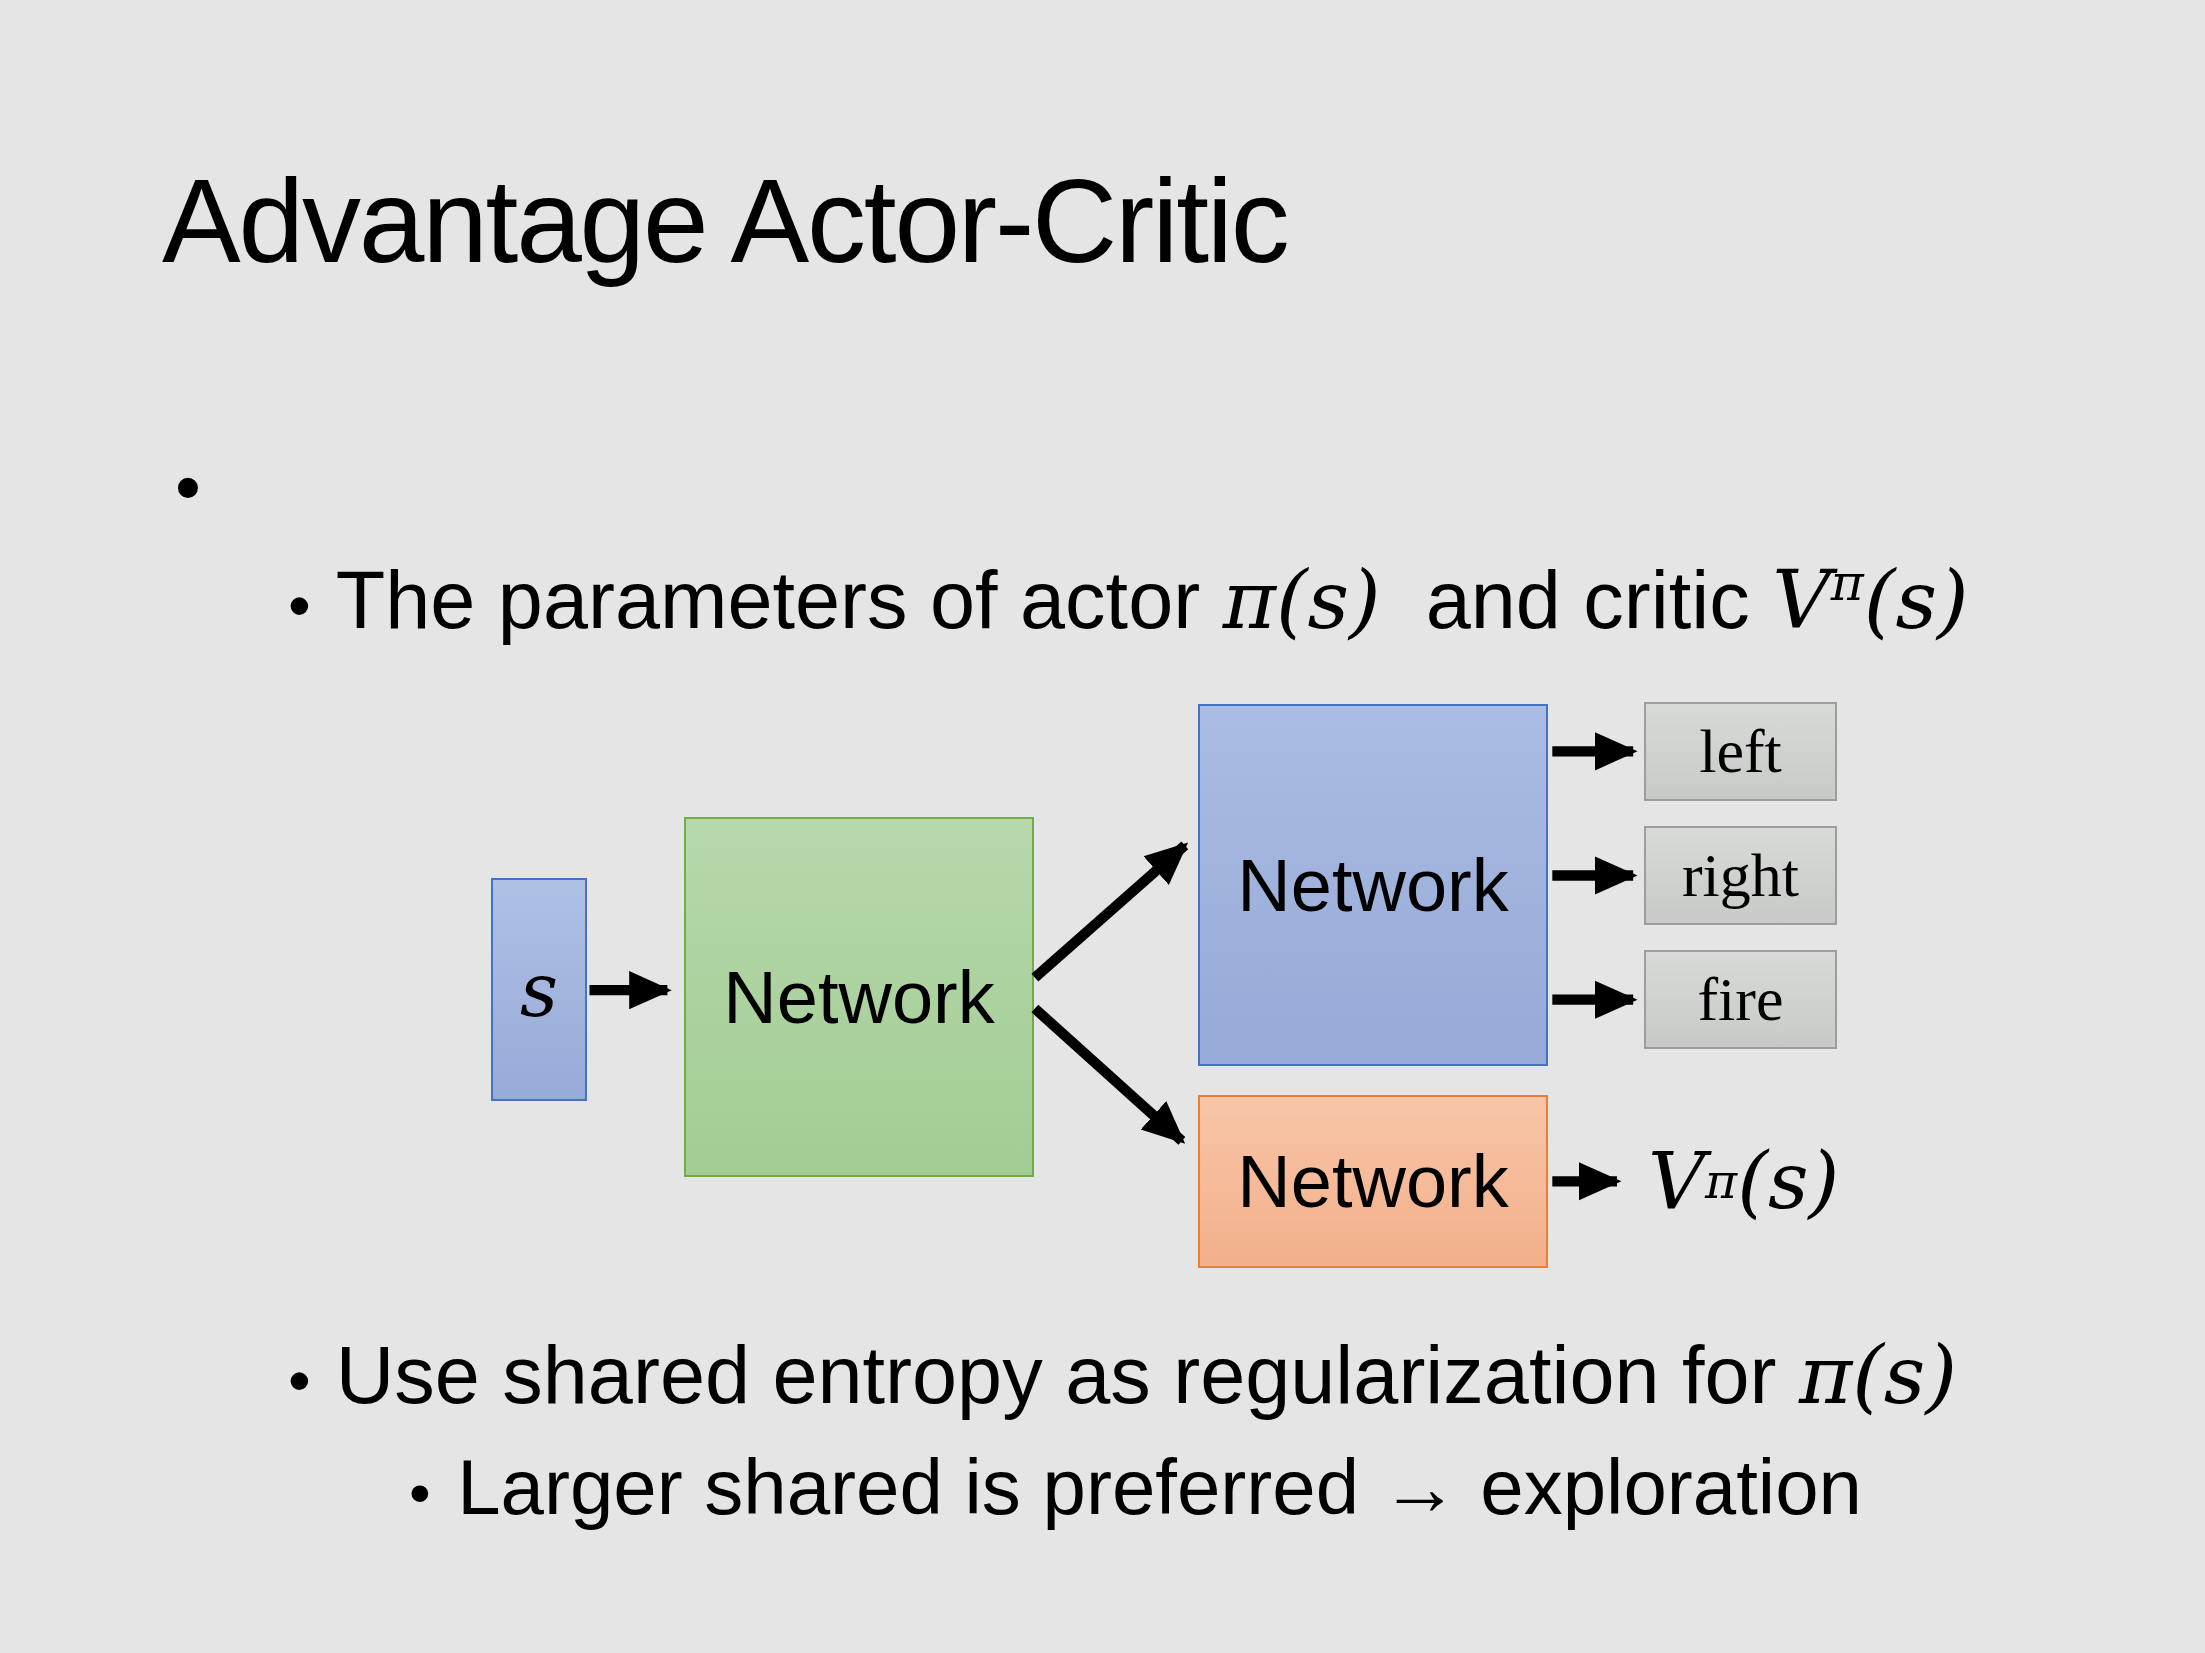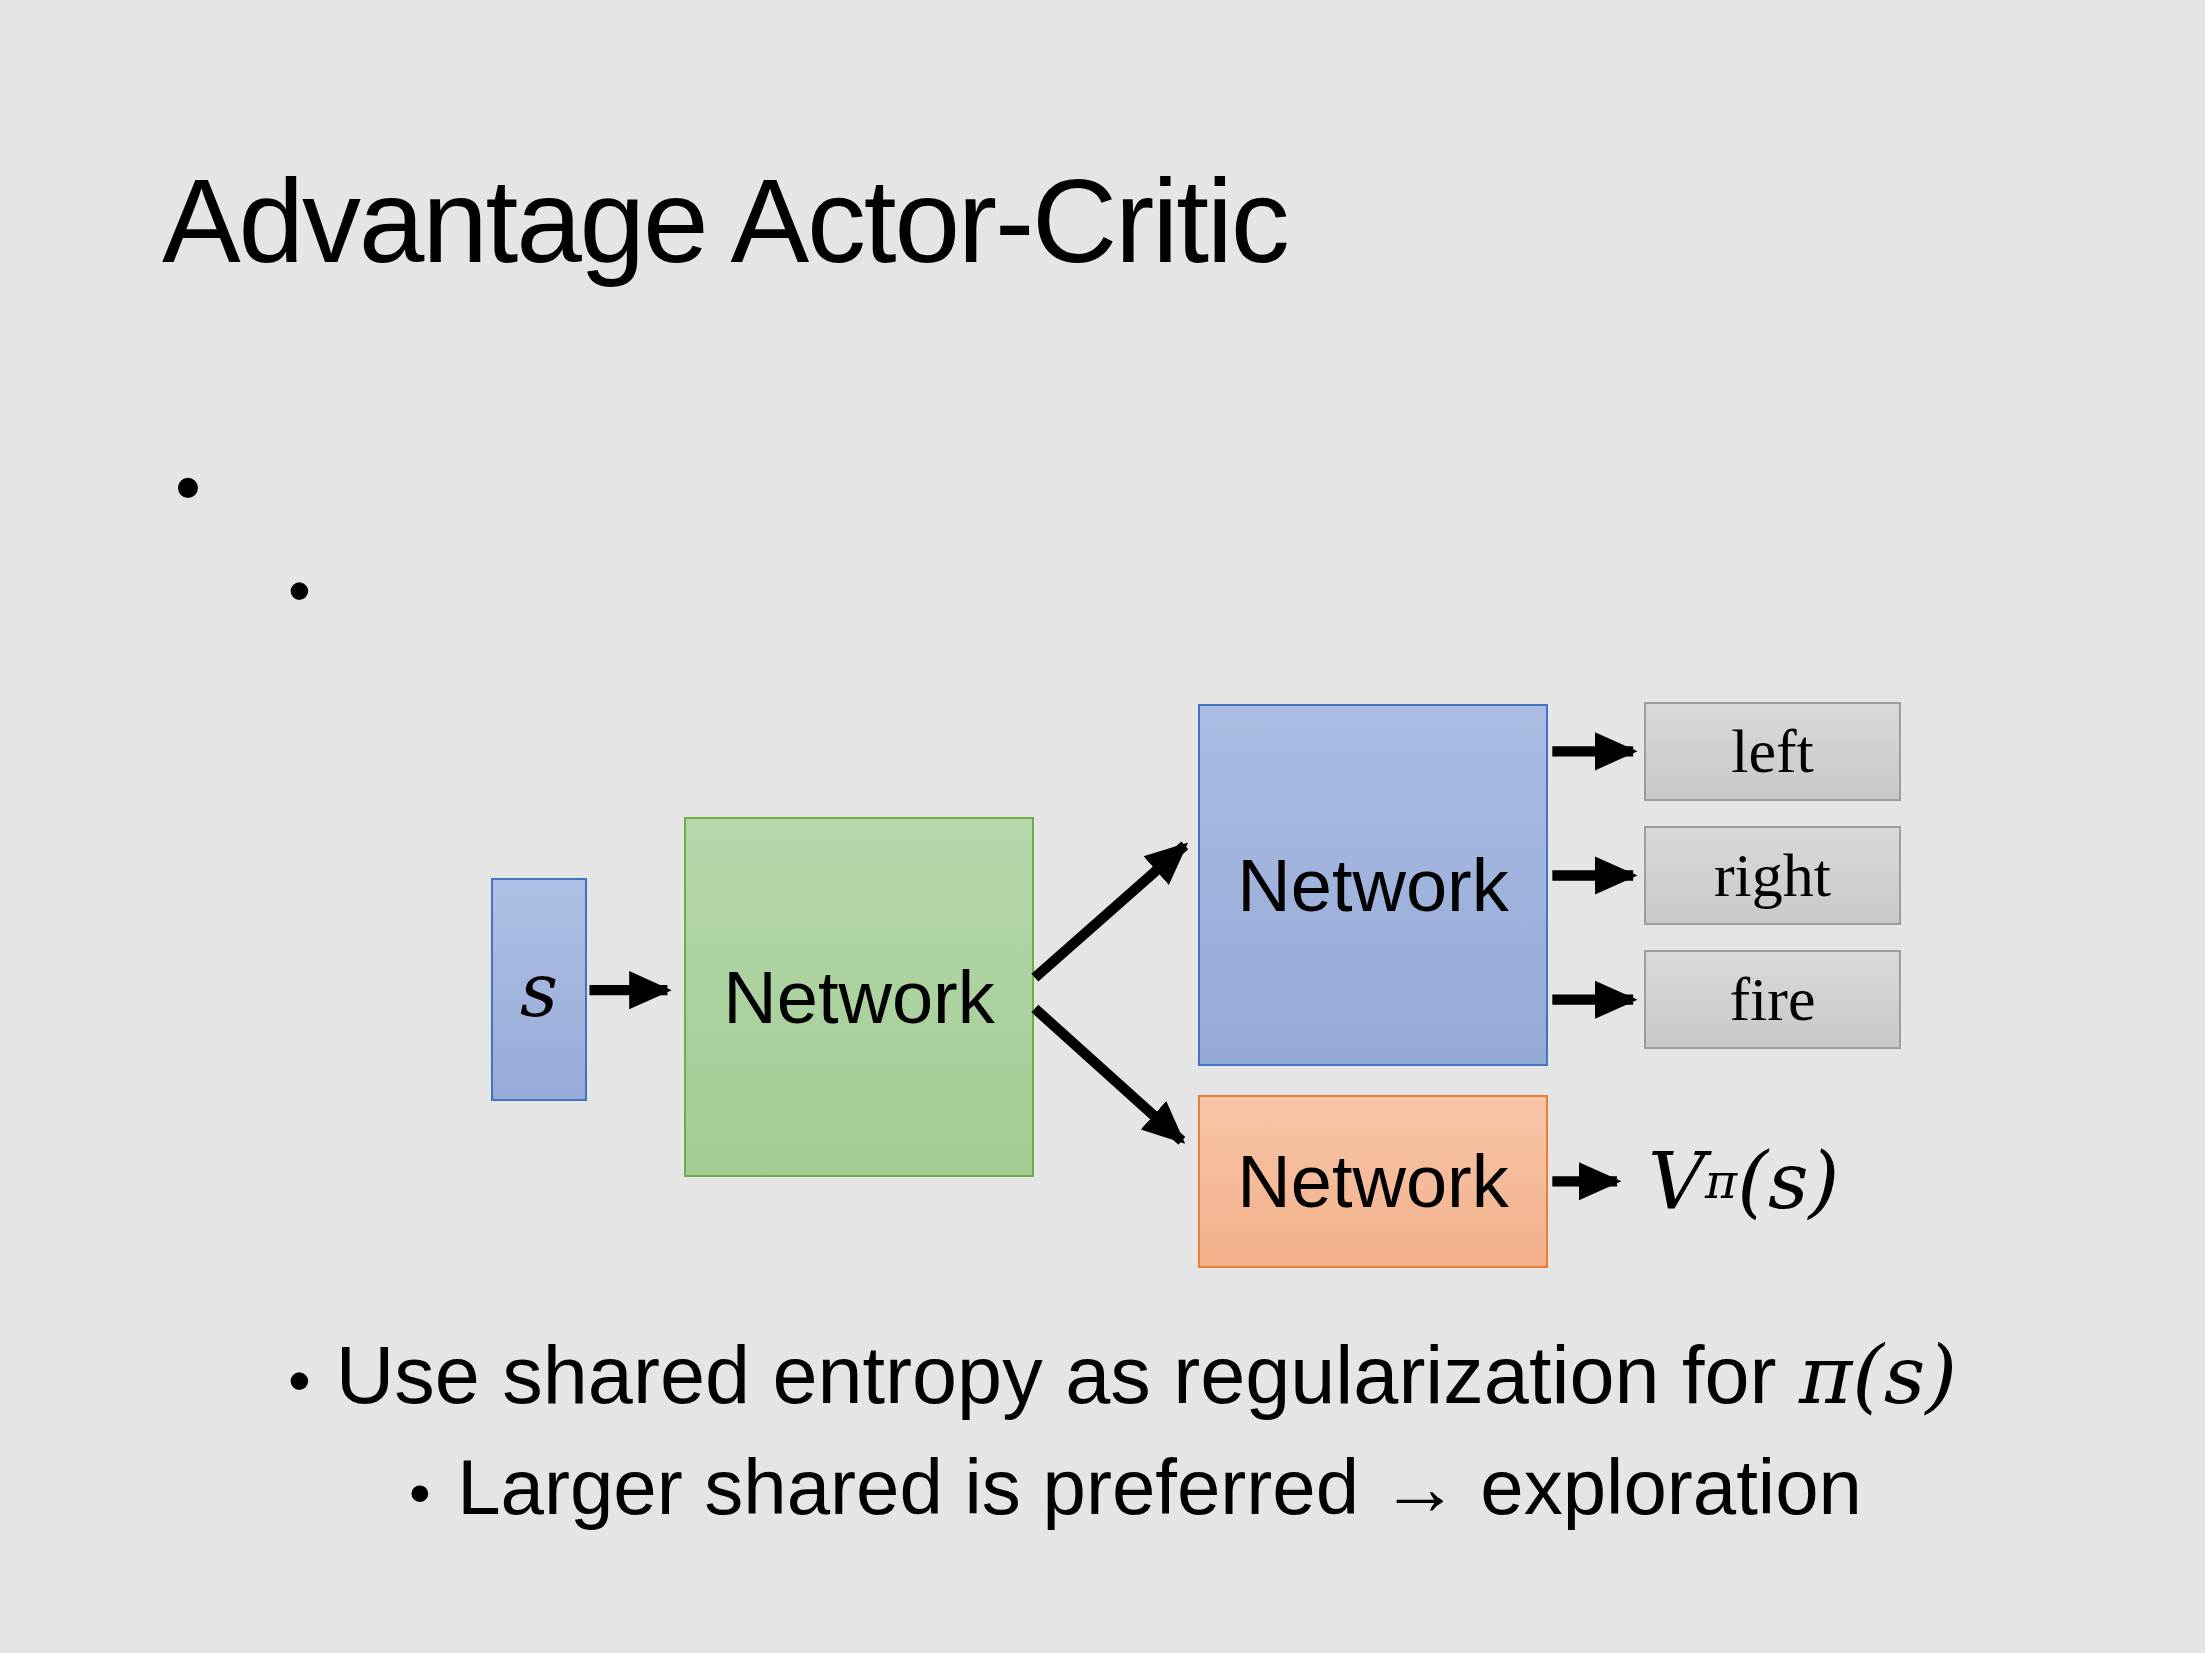--- a/index.html
+++ b/index.html
@@ -33,21 +33,21 @@
     border:2.9px solid #4472C4;font-size:74px;}
   .shared{left:684px;top:817px;width:350px;height:360px;
     background:linear-gradient(180deg,#B6D8AB 0%,#A2CC94 100%);
     border:2.2px solid #70AD47;font-size:74px;}
   .actor{left:1198px;top:704px;width:350px;height:362px;
     background:linear-gradient(180deg,#ABBCE3 0%,#95AAD7 100%);
     border:2.2px solid #4472C4;font-size:74px;}
   .critic{left:1198px;top:1095px;width:350px;height:173px;
     background:linear-gradient(180deg,#F8C5A8 0%,#F2B08A 100%);
     border:2.2px solid #ED7D31;font-size:74px;}
-  .action{left:1644px;width:257px;height:99px;
+  .action{left:1644px;width:193px;height:99px;
     background:linear-gradient(180deg,#D8DAD8 0%,#C7CAC7 100%);
     border:2.2px solid #9D9D9D;
     font-family:"Liberation Serif",serif;font-size:62px;}
   .a-left{top:702px;}
   .a-right{top:826px;}
   .a-fire{top:950px;}
   .value{
     position:absolute;left:1648px;top:1126px;height:110px;display:flex;
     align-items:center;font-size:79px;white-space:nowrap;
   }
@@ -61,20 +61,21 @@
 
   <div class="title">Advantage Actor-Critic</div>
 
   <div class="bullet b-tips">
     <span class="dot">•</span>
   </div>
 
   <div class="bullet b1">
     <span class="dot">•</span>
     <span>
+      <span><span>The parameters of actor </span><span class="math">π(s)</span><span>&nbsp; and critic </span><span class="math">V</span><span class="msup">π</span><span class="math">(s)</span></span>
     </span>
   </div>
 
   <div class="bullet b2">
     <span class="dot">•</span>
     <span><span>Use shared entropy as regularization for </span><span class="math">π(s)</span></span>
   </div>
 
   <div class="bullet b3">
     <span class="dot">•</span>

